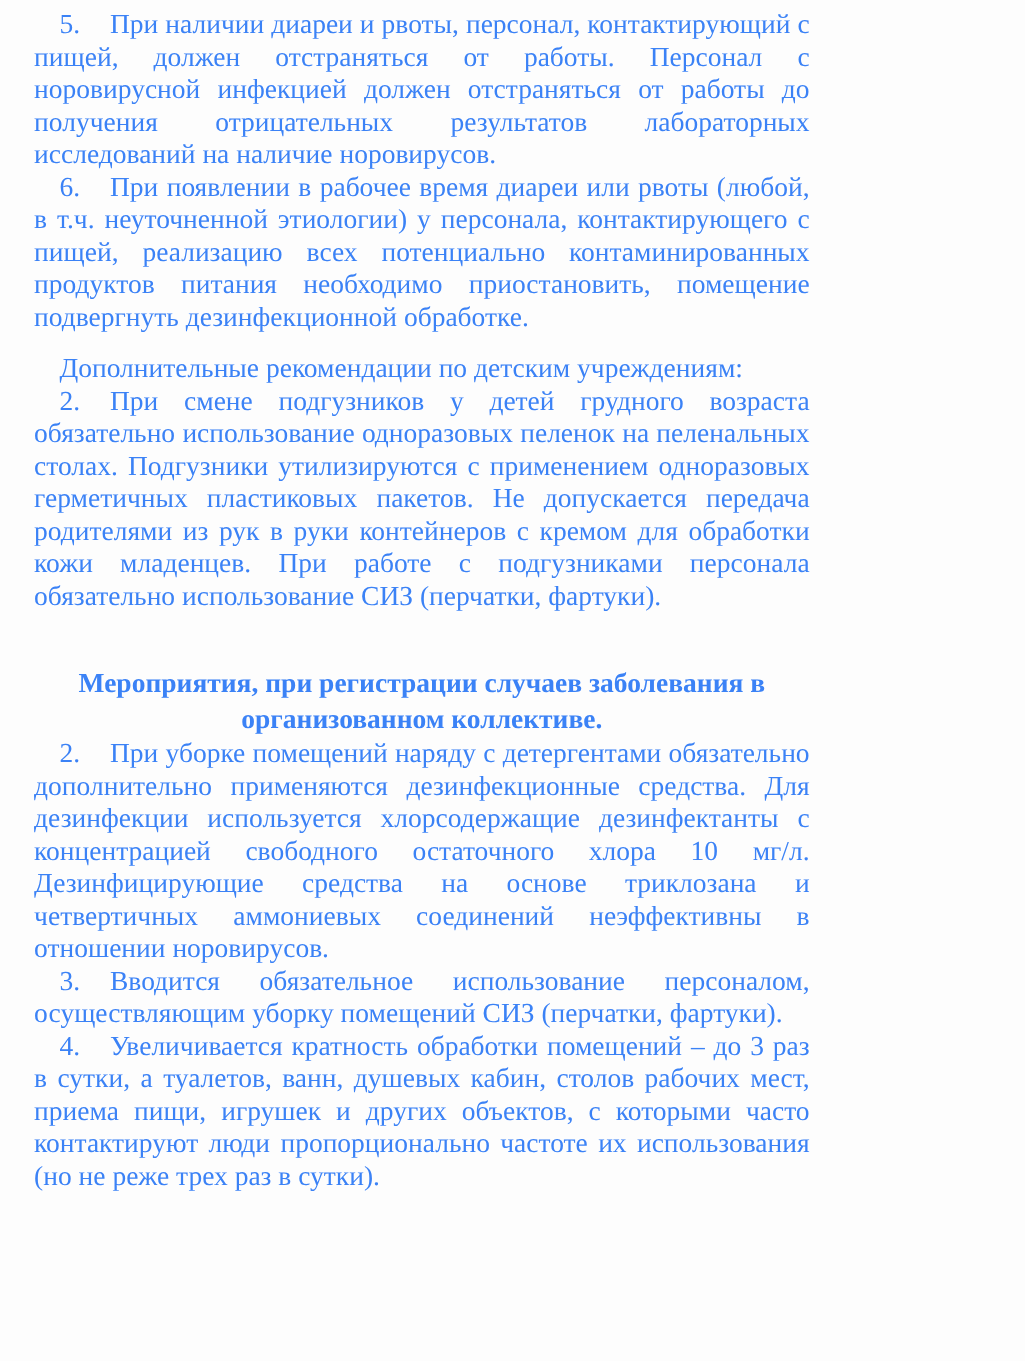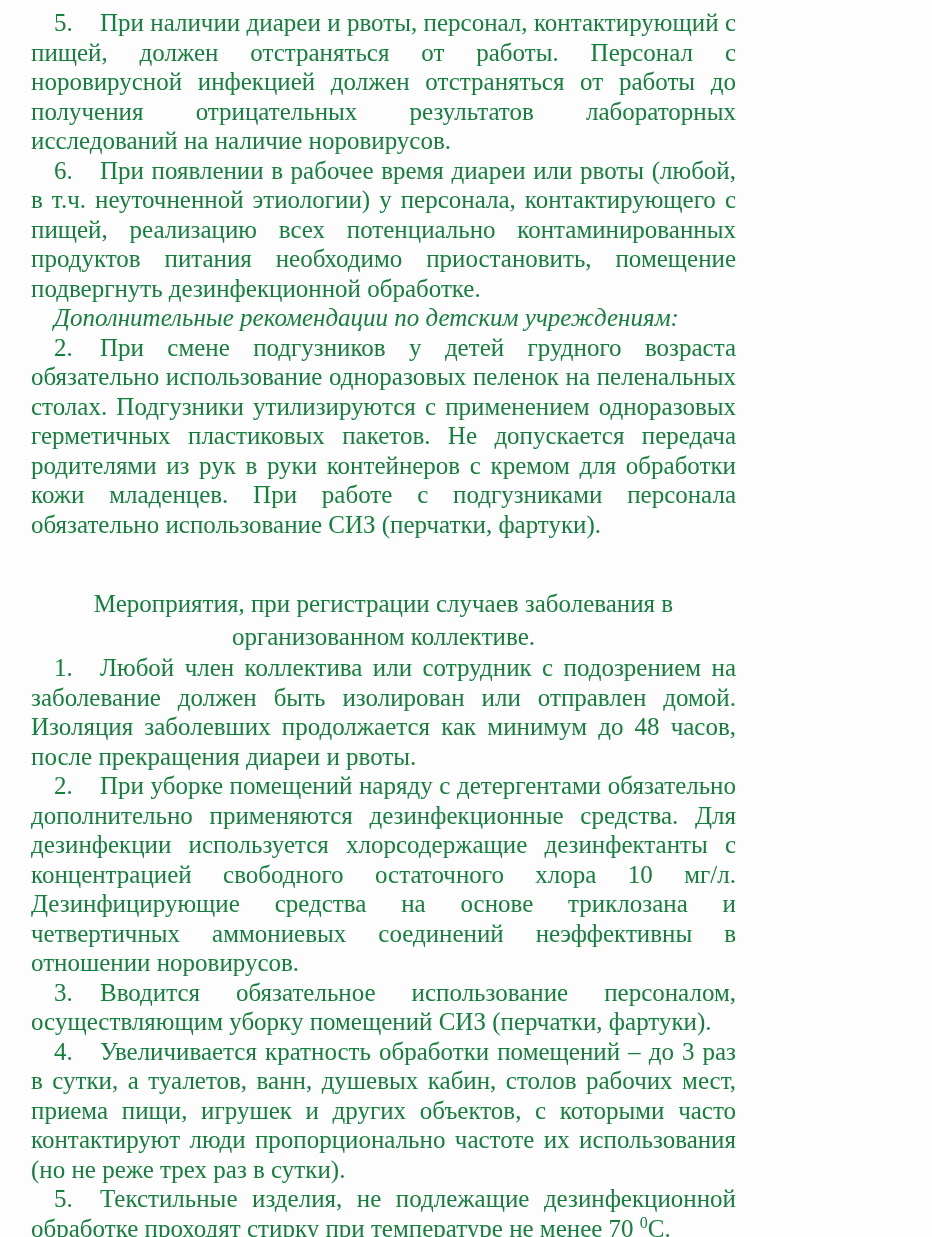--- a/index.html
+++ b/index.html
@@ -11,42 +11,42 @@
     height: 1237px;
     background: #fdfdfd;
     overflow: hidden;
     font-family: "Liberation Serif", "DejaVu Serif", serif;
   }
   .page {
     box-sizing: border-box;
     width: 764px;
     height: 1237px;
     padding: 8px 28px 10px 31px;
-    color: #15803d;
+    color: #3b82f6;
     font-size: 25px;
     line-height: 29.5px;
   }
   .para {
     margin: 0;
     text-align: justify;
     text-indent: 23px;
   }
   .num {
     display: inline-block;
     width: 46px;
     text-indent: 0;
   }
   .intro-gap {
-    font-style: italic;
+    margin-top: 18px;
   }
   .section-heading {
     margin: 48px 0 0 0;
     text-align: center;
     text-indent: 0;
-    font-weight: normal;
+    font-weight: bold;
     line-height: 33px;
   }
   sup {
     font-size: 16px;
     line-height: 0;
     vertical-align: super;
   }
 </style>
 </head>
 <body>
@@ -58,20 +58,18 @@
     <p class="para"><span class="num">6.</span><span>При появлении в рабочее время диареи или рвоты (любой, в т.ч. неуточненной этиологии) у персонала, контактирующего с пищей, реализацию всех потенциально контаминированных продуктов питания необходимо приостановить, помещение подвергнуть дезинфекционной обработке.</span></p>
   </section>
 
   <section>
     <p class="para intro-gap">Дополнительные рекомендации по детским учреждениям:</p>
     <p class="para"><span class="num">2.</span><span>При смене подгузников у детей грудного возраста обязательно использование одноразовых пеленок на пеленальных столах. Подгузники утилизируются с применением одноразовых герметичных пластиковых пакетов. Не допускается передача родителями из рук в руки контейнеров с кремом для обработки кожи младенцев. При работе с подгузниками персонала обязательно использование СИЗ (перчатки, фартуки).</span></p>
   </section>
 
   <section>
     <p class="para section-heading">Мероприятия, при регистрации случаев заболевания в организованном коллективе.</p>
-    <p class="para"><span class="num">1.</span><span>Любой член коллектива или сотрудник с подозрением на заболевание должен быть изолирован или отправлен домой. Изоляция заболевших продолжается как минимум до 48 часов, после прекращения диареи и рвоты.</span></p>
     <p class="para"><span class="num">2.</span><span>При уборке помещений наряду с детергентами обязательно дополнительно применяются дезинфекционные средства. Для дезинфекции используется хлорсодержащие дезинфектанты с концентрацией свободного остаточного хлора 10 мг/л. Дезинфицирующие средства на основе триклозана и четвертичных аммониевых соединений неэффективны в отношении норовирусов.</span></p>
     <p class="para"><span class="num">3.</span><span>Вводится обязательное использование персоналом, осуществляющим уборку помещений СИЗ (перчатки, фартуки).</span></p>
     <p class="para"><span class="num">4.</span><span>Увеличивается кратность обработки помещений – до 3 раз в сутки, а туалетов, ванн, душевых кабин, столов рабочих мест, приема пищи, игрушек и других объектов, с которыми часто контактируют люди пропорционально частоте их использования (но не реже трех раз в сутки).</span></p>
-    <p class="para"><span class="num">5.</span><span>Текстильные изделия, не подлежащие дезинфекционной обработке проходят стирку при температуре не менее 70 </span><sup>0</sup><span>С.</span></p>
   </section>
 
 </div>
 
 </body></html>

